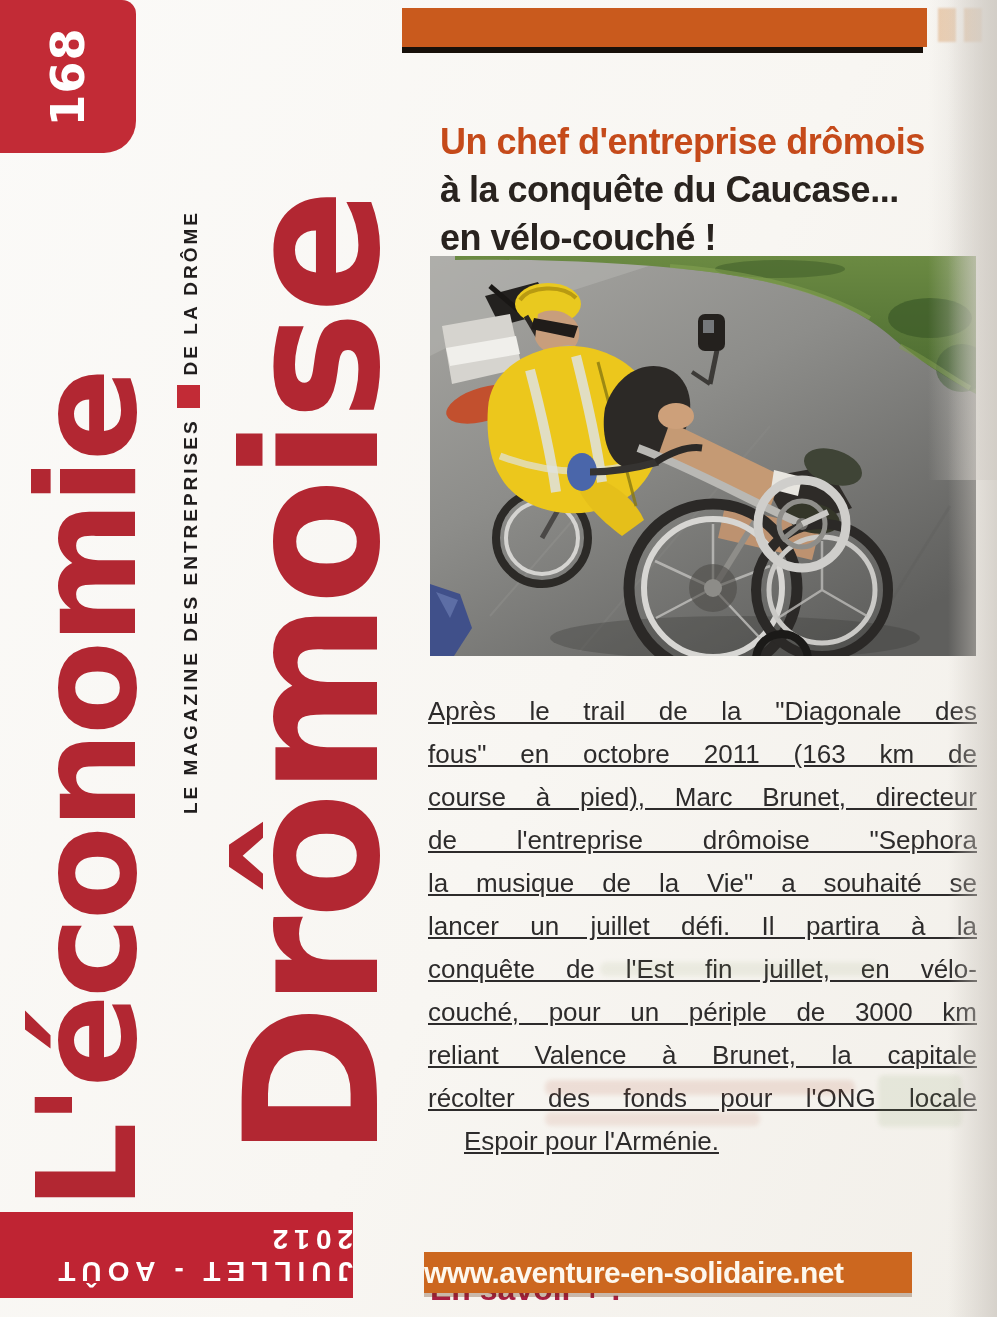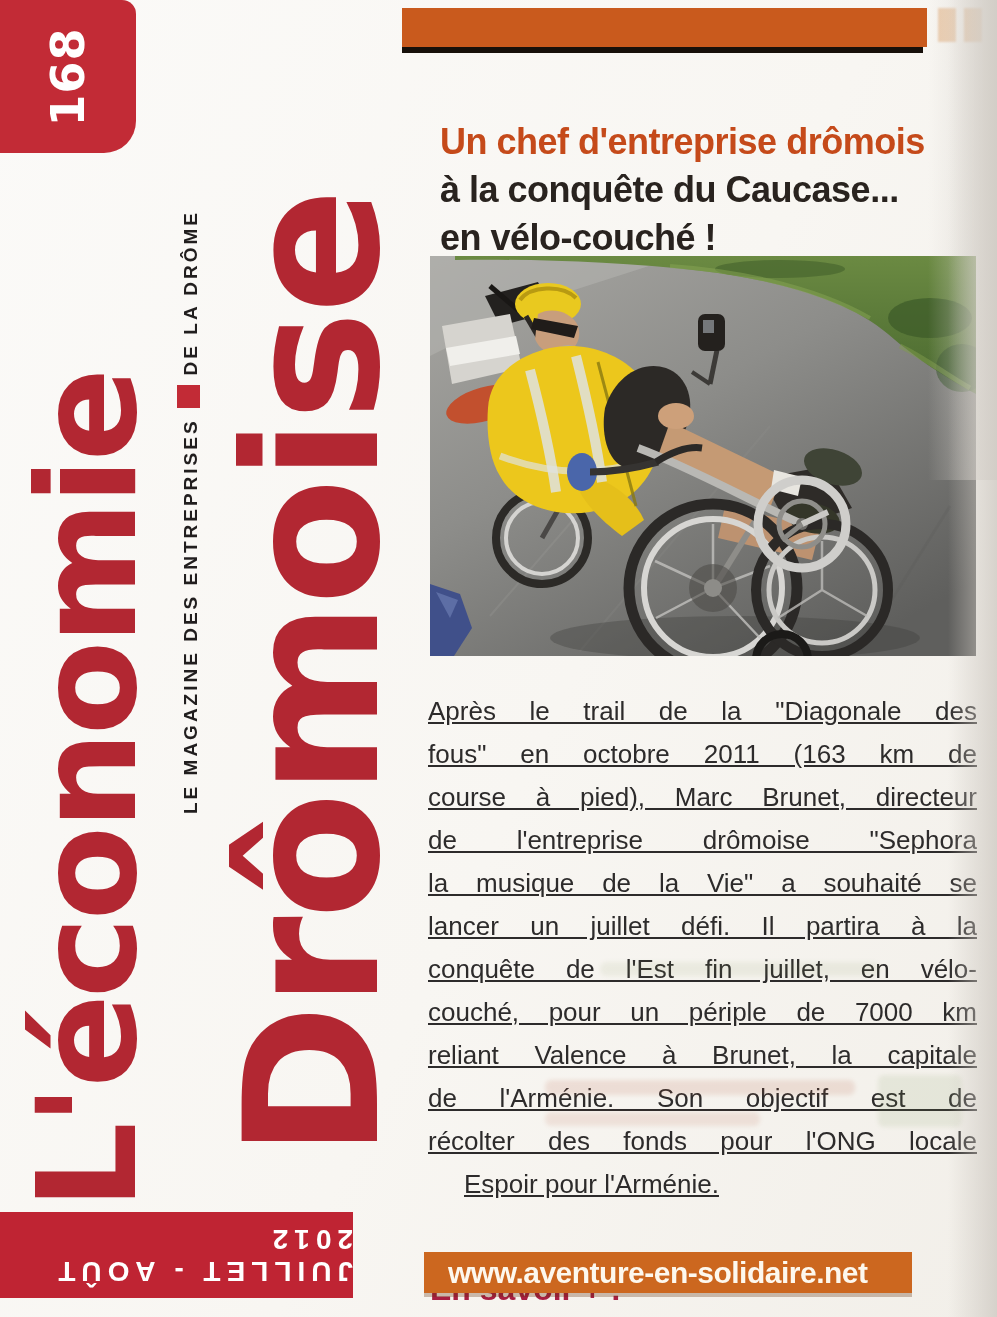--- a/index.html
+++ b/index.html
@@ -49,21 +49,21 @@
 
   
   .body-text { left:428px; top:690px; width:549px; color:#2d2b2b; }
   .body-line { font-size:26px; line-height:43px; text-align:justify; text-align-last:justify;
     white-space:normal;text-decoration:underline; }
   .body-line.last { text-align-last:left;margin-left:36px; }
 
   .savoir { left:430px; top:1271px; font-size:32px; font-weight:bold; color:#a81e42; }
   .url-bar { left:424px; top:1252px; width:488px; height:41px; background:#cc671f;
     box-shadow:0 4px 0 rgba(95,48,10,.30); display:flex; align-items:center; }
-  .url-text { color:#fdf8ee; font-weight:bold; font-size:30px; padding-left:24px;
+  .url-text { color:#fdf8ee; font-weight:bold; font-size:30px; padding-left:0;
     letter-spacing:-0.5px; }
 
   
   .ghost { filter:blur(2px); border-radius:6px; pointer-events:none; }
   .g1 { left:545px; top:1080px; width:310px; height:15px; background:#b65a3f; opacity:.14; }
   .g2 { left:545px; top:1112px; width:215px; height:14px; background:#b65a3f; opacity:.12; }
   .g3 { left:878px; top:1075px; width:84px; height:52px; background:#7e9a5c; opacity:.12; }
   .g4 { left:600px; top:962px; width:280px; height:14px; background:#8a9a60; opacity:.10; }
   .corner-gray { left:928px; top:0; width:69px; height:480px;
     background:linear-gradient(to right, rgba(217,213,207,0), #d9d5cf); opacity:.75; pointer-events:none; }
@@ -207,23 +207,22 @@
   </div>
 
   <div class="abs body-text">
       <div class="body-line">Après le trail de la "Diagonale des</div>
       <div class="body-line">fous" en octobre 2011 (163 km de</div>
       <div class="body-line">course à pied), Marc Brunet, directeur</div>
       <div class="body-line">de l'entreprise drômoise "Sephora</div>
       <div class="body-line">la musique de la Vie" a souhaité se</div>
       <div class="body-line">lancer un juillet défi. Il partira à la</div>
       <div class="body-line">conquête de l'Est fin juillet, en vélo-</div>
-      <div class="body-line">couché, pour un périple de 7000 km</div>
+      <div class="body-line">couché, pour un périple de 3000 km</div>
       <div class="body-line">reliant Valence à Brunet, la capitale</div>
-      <div class="body-line">de l'Arménie. Son objectif est de</div>
       <div class="body-line">récolter des fonds pour l'ONG locale</div>
       <div class="body-line last">Espoir pour l'Arménie.</div>
     </div>
 
   <div class="abs savoir">En savoir + :</div>
 
   <div class="abs url-bar">
     <span class="url-text">www.aventure-en-solidaire.net</span>
   </div>
 

